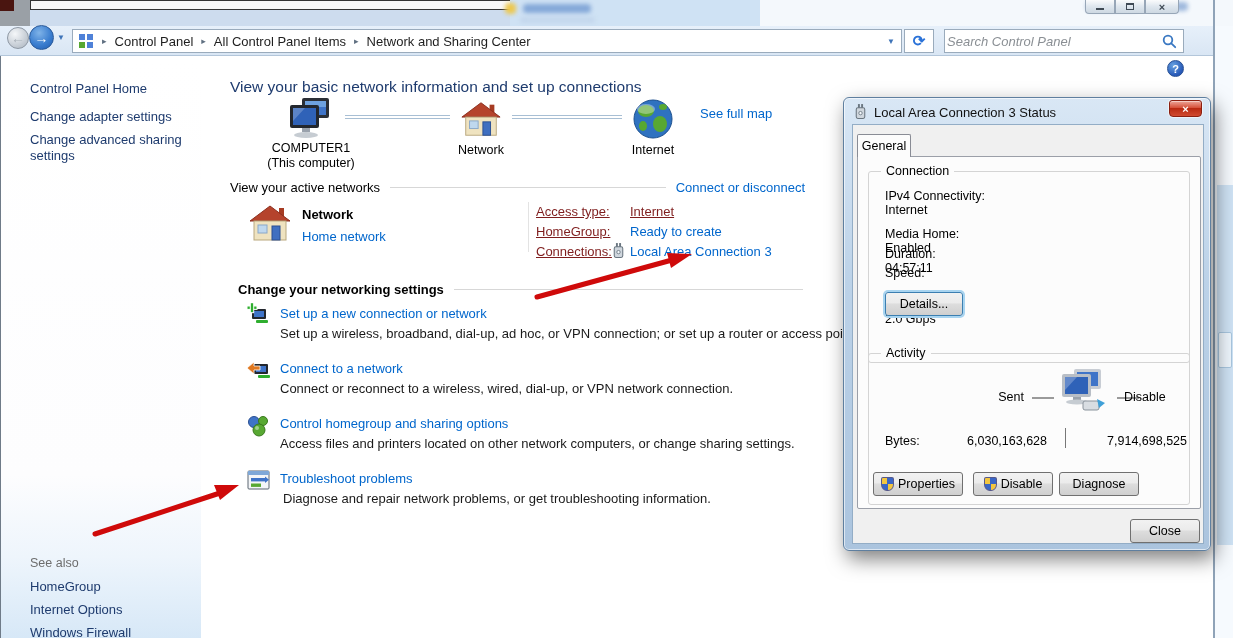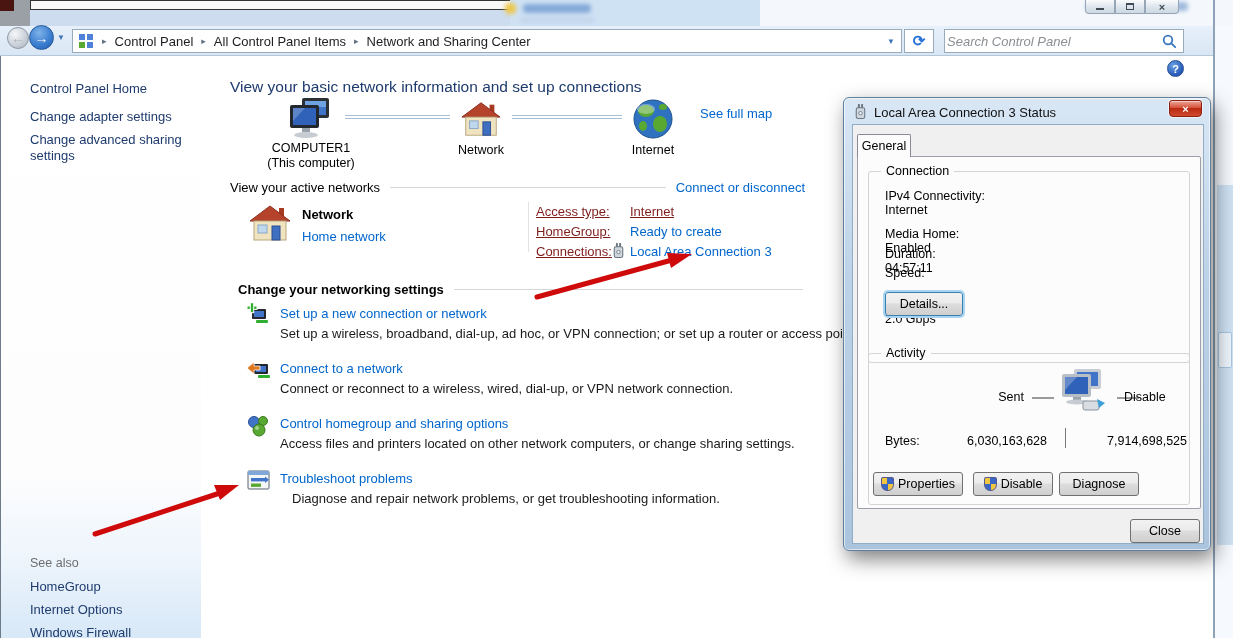--- a/index.html
+++ b/index.html
@@ -313,21 +313,21 @@
   <div class="task-desc" style="left:280px; top:436px;">Access files and printers located on other network computers, or change sharing settings.</div>
 
   <svg class="abs" style="left:246px; top:468px;" width="26" height="26" viewBox="0 0 26 26">
     <rect x="2" y="3" width="21" height="18" rx="1" fill="#f4f6f8" stroke="#5a6570"></rect>
     <rect x="2" y="3" width="21" height="4" fill="#7fa8d8"></rect>
     <rect x="5" y="10" width="14" height="3.4" fill="#3f74c8"></rect>
     <polygon points="19,8.5 23,11.7 19,14.9" fill="#3f74c8"></polygon>
     <rect x="5" y="15.5" width="10" height="3.4" fill="#58a832"></rect>
   </svg>
   <div class="task-title" style="left:280px; top:471px;">Troubleshoot problems</div>
-  <div class="task-desc" style="left:292px; top:491px;">Diagnose and repair network problems, or get troubleshooting information.</div>
+  <div class="task-desc" style="left:283px; top:491px;">Diagnose and repair network problems, or get troubleshooting information.</div>
 
   <svg class="abs arrow-layer" viewBox="0 0 1233 638">
     <g>
       <line x1="537" y1="297" x2="672" y2="260" stroke="#cf0a0a" stroke-width="5" stroke-linecap="round"></line>
       <polygon points="692,254 671,268 667,253" fill="#cf0a0a"></polygon>
     </g>
     <g>
       <line x1="95" y1="534" x2="220" y2="493" stroke="#cf0a0a" stroke-width="5" stroke-linecap="round"></line>
       <polygon points="239,485 220,500 214,485" fill="#cf0a0a"></polygon>
     </g>

